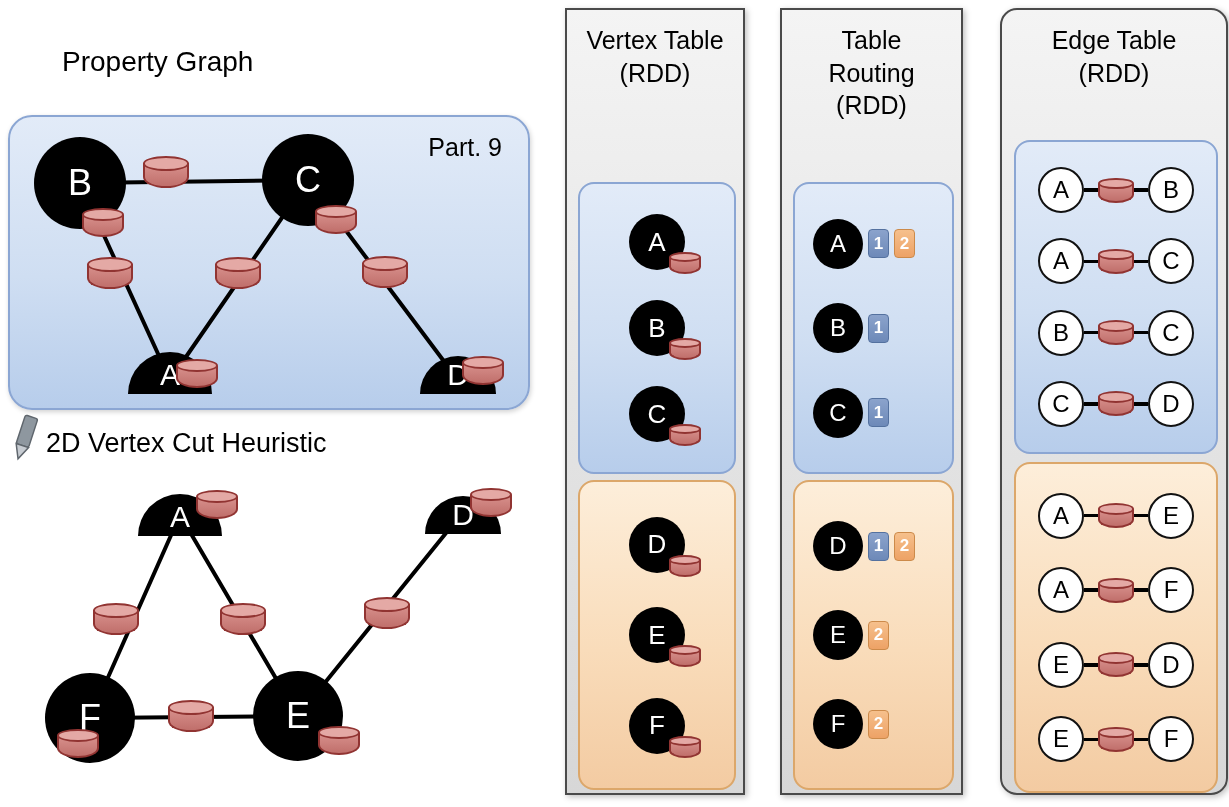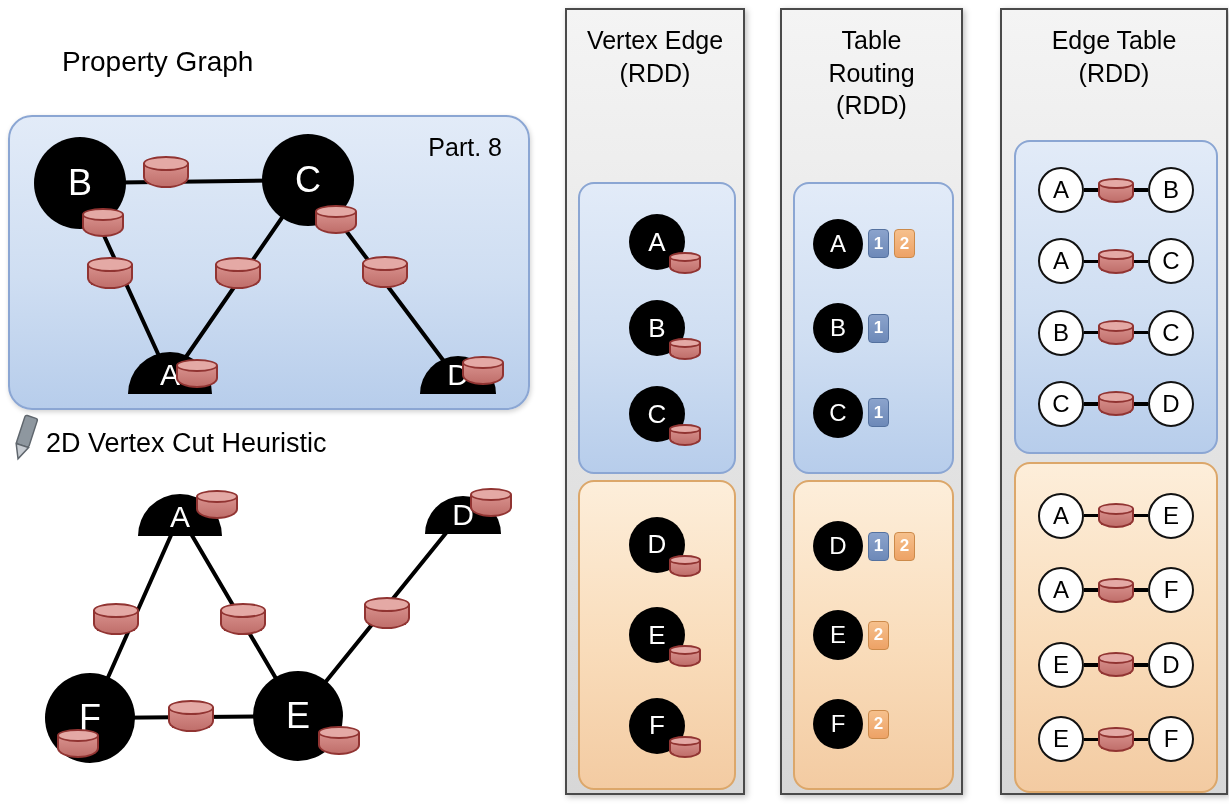--- a/index.html
+++ b/index.html
@@ -59,21 +59,21 @@
   .heuristic { position:absolute; left:46px; top:428px; font-size:27px; color:#000;text-align:center; }
 
   
   .column {
     position:absolute; top:8px; height:787px;
     background:linear-gradient(180deg,#f4f4f4 0%,#e4e4e4 50%,#d7d7d7 100%);
     border:2px solid #4a4a4a; box-shadow:2px 2px 6px rgba(0,0,0,.25);
   }
   .col1 { left:565px; width:180px; }
   .col2 { left:780px; width:183px; }
-  .col3 { left:1000px; width:228px; }
+  .col3 { left:1000px; width:228px;border-radius:17px; }
   .col-title { padding-top:14px; text-align:center; font-size:25px; line-height:1.3; color:#000; }
 
   .inner-box { position:absolute; border-radius:16px; }
 
   
   .vt-box { display:flex; flex-direction:column; justify-content:space-evenly; align-items:center; }
   .vt-node { position:relative; width:56px; height:56px; }
   .vcircle {
     width:56px; height:56px; border-radius:50%; background:#000; color:#fff;
     display:flex; align-items:center; justify-content:center; font-size:26px;
@@ -102,21 +102,21 @@
   .et-line { width:14px; height:3.5px; background:#000; flex:0 0 auto; }
 </style>
 </head>
 <body>
 
 <div class="canvas">
 
   <div class="pg-title">Property Graph</div>
 
   <div class="part-box p1 fill-blue">
-    <span class="part-label tr">Part. 8</span>
+    <span class="part-label tr">Part. 9</span>
   </div>
 
   <svg class="edges-svg" width="1229" height="807">
     <g stroke="#000" stroke-width="4" stroke-linecap="round">
       <line x1="80" y1="183" x2="308" y2="180"></line>
       <line x1="80" y1="183" x2="170" y2="380"></line>
       <line x1="308" y1="180" x2="170" y2="380"></line>
       <line x1="308" y1="180" x2="458" y2="380"></line>
       <line x1="180" y1="515" x2="90" y2="718"></line>
       <line x1="180" y1="515" x2="298" y2="716"></line>
@@ -206,21 +206,21 @@
       <div class="c-body"></div>
       <div class="c-top"></div>
     </div>
   <div class="cyl cyl-md" style="left:318px;top:726px">
       <div class="c-body"></div>
       <div class="c-top"></div>
     </div>
 
   <div class="column col1">
     <div class="col-title">
-      <div>Vertex Edge</div>
+      <div>Vertex Table</div>
       <div>(RDD)</div>
     </div>
     <div class="inner-box fill-blue vt-box" style="left:11px;top:172px;width:158px;height:292px">
       <div class="vt-node">
         <div class="vcircle">A</div>
         <div class="cyl cyl-sm">
             <div class="c-body"></div>
             <div class="c-top"></div>
           </div>
       </div>

